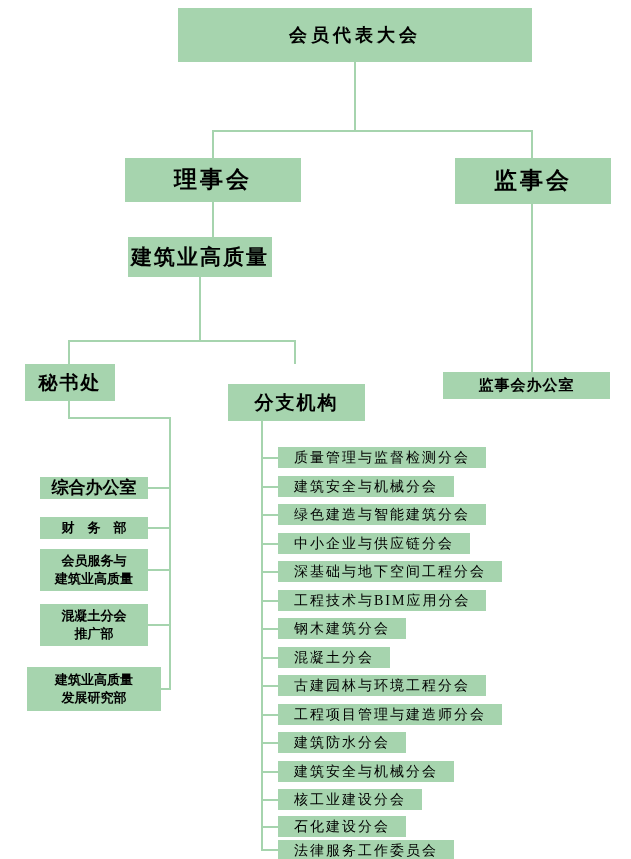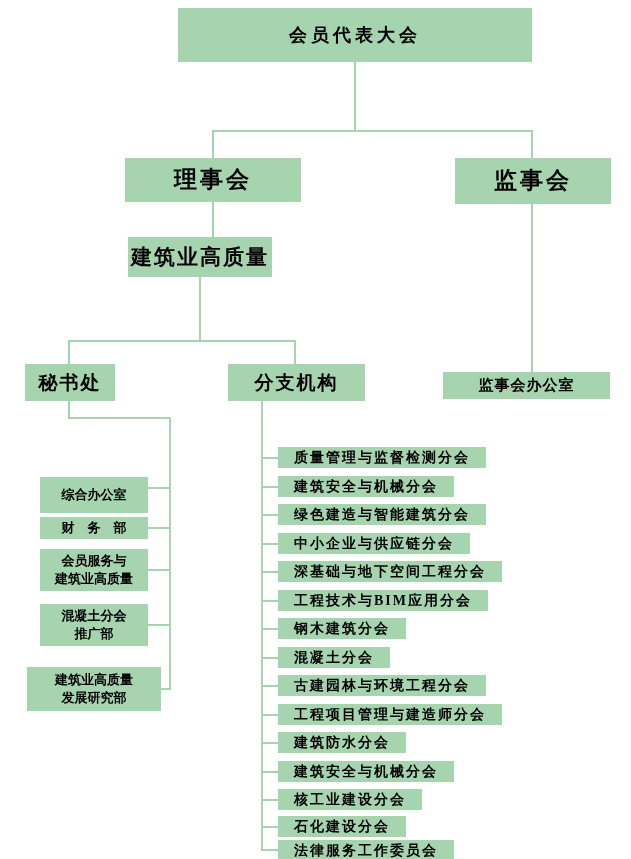--- a/index.html
+++ b/index.html
@@ -9,21 +9,21 @@
     position:relative; width:631px; height:859px;
     background:#ffffff; overflow:hidden; margin:0 auto;
   }
   .node {
     position:absolute; background:var(--box,#a6d4ae); color:#000;
     font-weight:bold; display:flex; align-items:center; justify-content:center;
     text-align:center; white-space:pre-line; line-height:1.35;
   }
   .leaf {
     position:absolute; background:var(--box,#a6d4ae); color:#000;
-    font-weight:bold; font-size:14px; line-height:21px; height:21px;
+    font-weight:normal; font-size:14px; line-height:21px; height:21px;
     letter-spacing:2px; padding:0 16px; white-space:nowrap;
   }
   .hline, .vline { position:absolute; background:var(--line,#a6d4ae); }
   .hline { height:2px; }
   .vline { width:2px; }
 </style>
 </head>
 <body>
 
 <div id="stage">
@@ -68,25 +68,25 @@
   <div class="node" style="left:178px;top:8px;width:354px;height:54px;font-size:18px;letter-spacing:4px">会员代表大会</div>
 
   <div class="node" style="left:125px;top:158px;width:176px;height:44px;font-size:23px;letter-spacing:3px">理事会</div>
 
   <div class="node" style="left:455px;top:158px;width:156px;height:46px;font-size:23px;letter-spacing:3px">监事会</div>
 
   <div class="node" style="left:128px;top:237px;width:144px;height:40px;font-size:21px;letter-spacing:2px">建筑业高质量</div>
 
   <div class="node" style="left:25px;top:364px;width:90px;height:37px;font-size:19px;letter-spacing:2px">秘书处</div>
 
-  <div class="node" style="left:228px;top:364px;width:137px;height:37px;font-size:19px;letter-spacing:2px">分支机构</div>
+  <div class="node" style="left:228px;top:384px;width:137px;height:37px;font-size:19px;letter-spacing:2px">分支机构</div>
 
   <div class="node" style="left:443px;top:372px;width:167px;height:27px;font-size:15px;letter-spacing:1px">监事会办公室</div>
 
-  <div class="node" style="left:40px;top:477px;width:108px;height:36px;font-size:13px">综合办公室</div>
+  <div class="node" style="left:40px;top:477px;width:108px;height:22px;font-size:17px">综合办公室</div>
 
   <div class="node" style="left:40px;top:517px;width:108px;height:22px;font-size:13px">财　务　部</div>
 
   <div class="node" style="left:40px;top:549px;width:108px;height:42px;font-size:13px">会员服务与
 建筑业高质量</div>
 
   <div class="node" style="left:40px;top:604px;width:108px;height:42px;font-size:13px">混凝土分会
 推广部</div>
 
   <div class="node" style="left:27px;top:667px;width:134px;height:44px;font-size:13px">建筑业高质量

